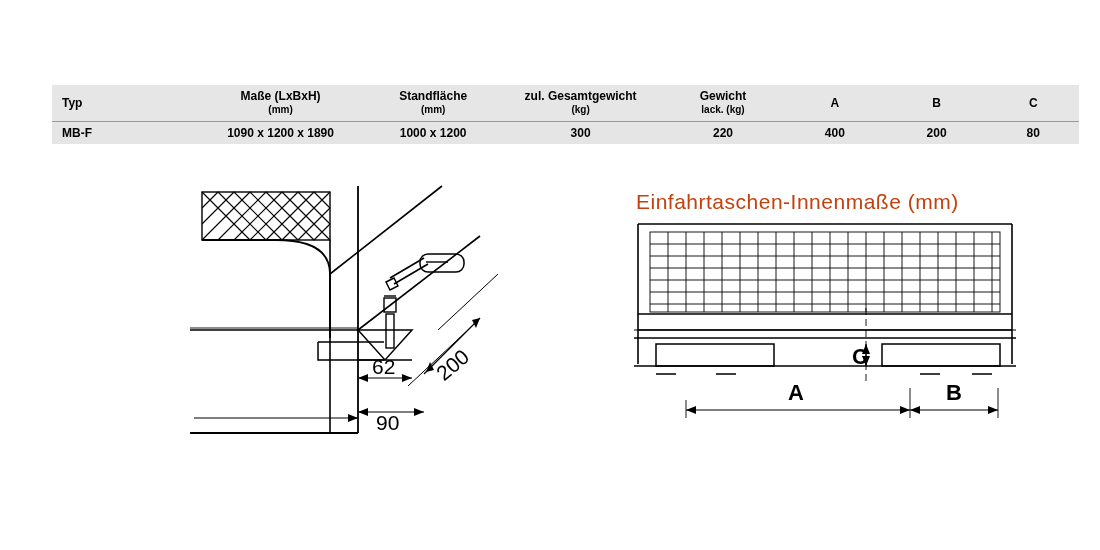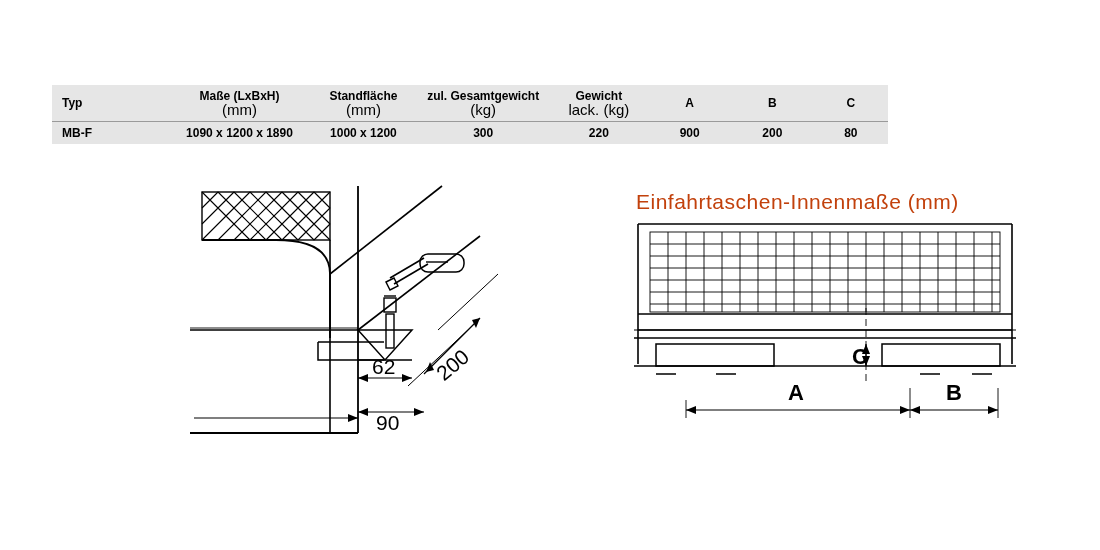--- a/index.html
+++ b/index.html
@@ -14,21 +14,21 @@
     font-family: "Liberation Sans", sans-serif;
     color: #000000;
     overflow: hidden;
   }
 
   
   .spec-table-wrap {
     position: absolute;
     left: 52px;
     top: 85px;
-    width: 836px;
+    width: 1027px;
   }
   table.spec {
     border-collapse: collapse;
     width: 100%;
     table-layout: fixed;
   }
   table.spec th,
   table.spec td {
     text-align: center;
     font-size: 12px;
@@ -47,21 +47,21 @@
   table.spec tbody tr {
     background: #e5e5e5;
   }
   table.spec tbody td {
     height: 22px;
     vertical-align: middle;
     font-weight: bold;
     text-align: center;
   }
   .th-main { display: block; }
-  .th-sub  { display: block; font-size: 15px; font-weight: normal; }
+  .th-sub  { display: block; font-size: 10px; font-weight: bold; }
   .col-typ { text-align: left !important; padding-left: 10px !important; }
 
   
   .drawing {
     position: absolute;
     text-align: center;
   }
   #drawing-left {
     left: 180px;
     top: 178px;
@@ -137,21 +137,21 @@
         </th>
       </tr>
     </thead>
     <tbody>
       <tr>
         <td class="col-typ">MB-F</td>
         <td>1090 x 1200 x 1890</td>
         <td>1000 x 1200</td>
         <td>300</td>
         <td>220</td>
-        <td>900</td>
+        <td>400</td>
         <td>200</td>
         <td>80</td>
       </tr>
     </tbody>
   </table>
 </div>
 
 <div class="drawing" id="drawing-left">
   <svg width="400" height="290" viewBox="0 0 400 290" xmlns="http://www.w3.org/2000/svg">
     <g fill="none" stroke="#000" stroke-width="1.6">

